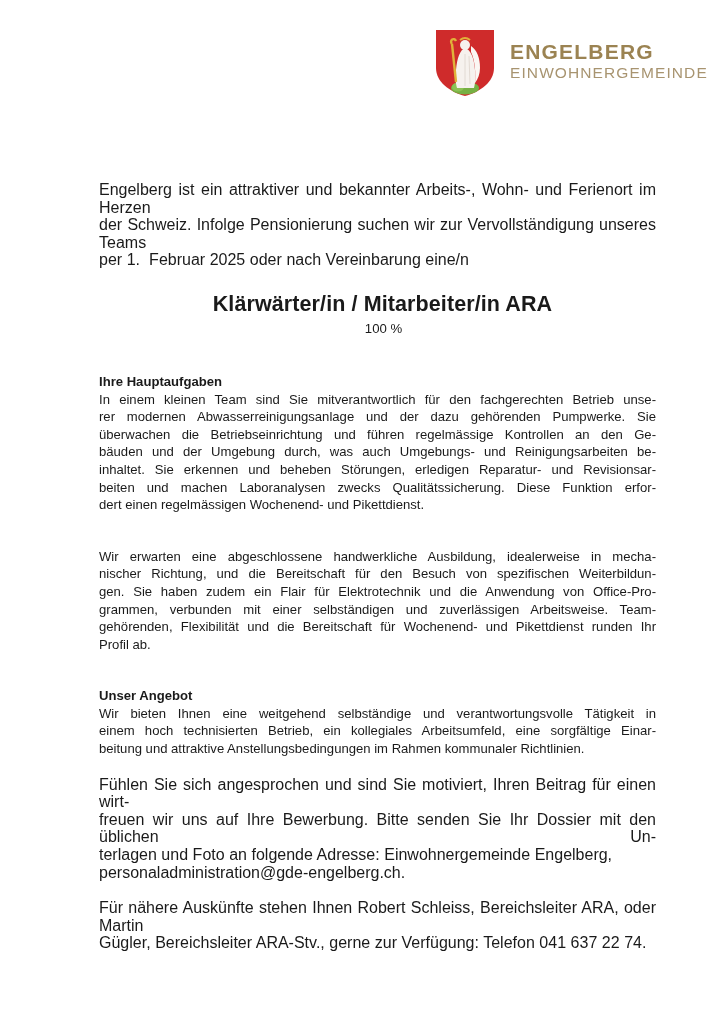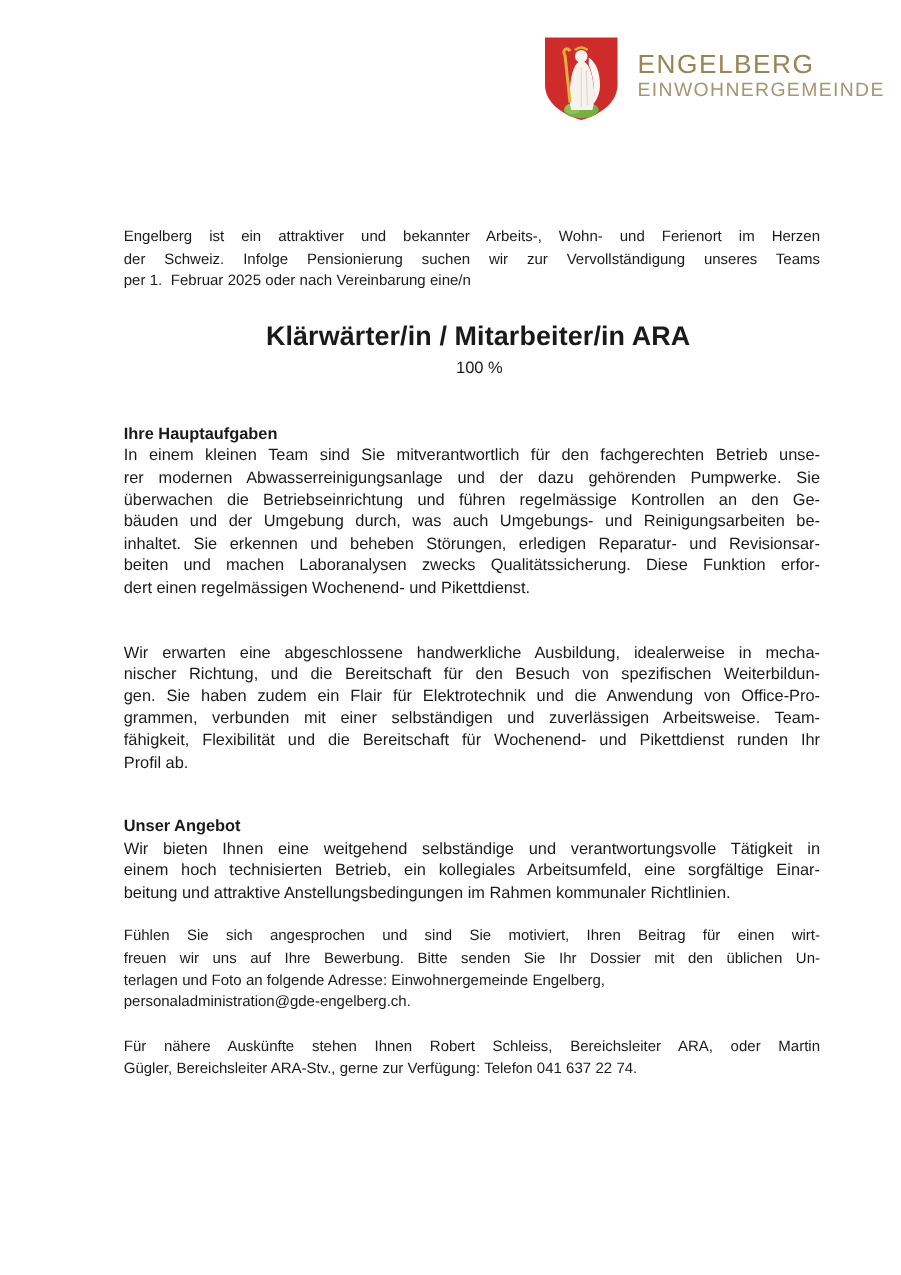--- a/index.html
+++ b/index.html
@@ -35,21 +35,21 @@
     width: 62px;
     height: 70px;
     flex: 0 0 auto;
   }
   .wordmark {
     margin-left: 14px;
     padding-bottom: 4px;
   }
   .wordmark-main {
     font-size: 21px;
-    font-weight: normal;
+    font-weight: bold;
     color: #9b8352;
     letter-spacing: 1.2px;
     line-height: 1.05;
     white-space: nowrap;
   }
   .wordmark-sub {
     font-size: 15.5px;
     font-weight: normal;
     color: #a89470;
     letter-spacing: 1.1px;
@@ -59,21 +59,21 @@
   }
 
   
   .doc {
     position: absolute;
     left: 99px;
     top: 181px;
     width: 557px;
   }
   .para {
-    font-size: 12px;
+    font-size: 16px;
     line-height: 17.6px;
     text-align: justify;
     margin: 0;
     word-spacing: 0.1px;
   }
   .gap-md { height: 18px; }
 
   .title-wrap {
     margin-top: 22px;
     margin-bottom: 12px;
@@ -186,21 +186,21 @@
       <span class="ln">dert einen regelmässigen Wochenend- und Pikettdienst.</span>
     </div>
   </div>
 
   <div class="section">
     <div class="section-body">
       <span class="ln j">Wir erwarten eine abgeschlossene handwerkliche Ausbildung, idealerweise in mecha-</span>
       <span class="ln j">nischer Richtung, und die Bereitschaft für den Besuch von spezifischen Weiterbildun-</span>
       <span class="ln j">gen. Sie haben zudem ein Flair für Elektrotechnik und die Anwendung von Office-Pro-</span>
       <span class="ln j">grammen, verbunden mit einer selbständigen und zuverlässigen Arbeitsweise. Team-</span>
-      <span class="ln j">fähigkeit, Flexibilität und die Bereitschaft für Wochenend- und Pikettdienst runden Ihr</span>
+      <span class="ln j">gehörenden, Flexibilität und die Bereitschaft für Wochenend- und Pikettdienst runden Ihr</span>
       <span class="ln">Profil ab.</span>
     </div>
   </div>
 
   <div class="section">
     <div class="section-heading">Unser Angebot</div>
     <div class="section-body">
       <span class="ln j">Wir bieten Ihnen eine weitgehend selbständige und verantwortungsvolle Tätigkeit in</span>
       <span class="ln j">einem hoch technisierten Betrieb, ein kollegiales Arbeitsumfeld, eine sorgfältige Einar-</span>
       <span class="ln">beitung und attraktive Anstellungsbedingungen im Rahmen kommunaler Richtlinien.</span>

